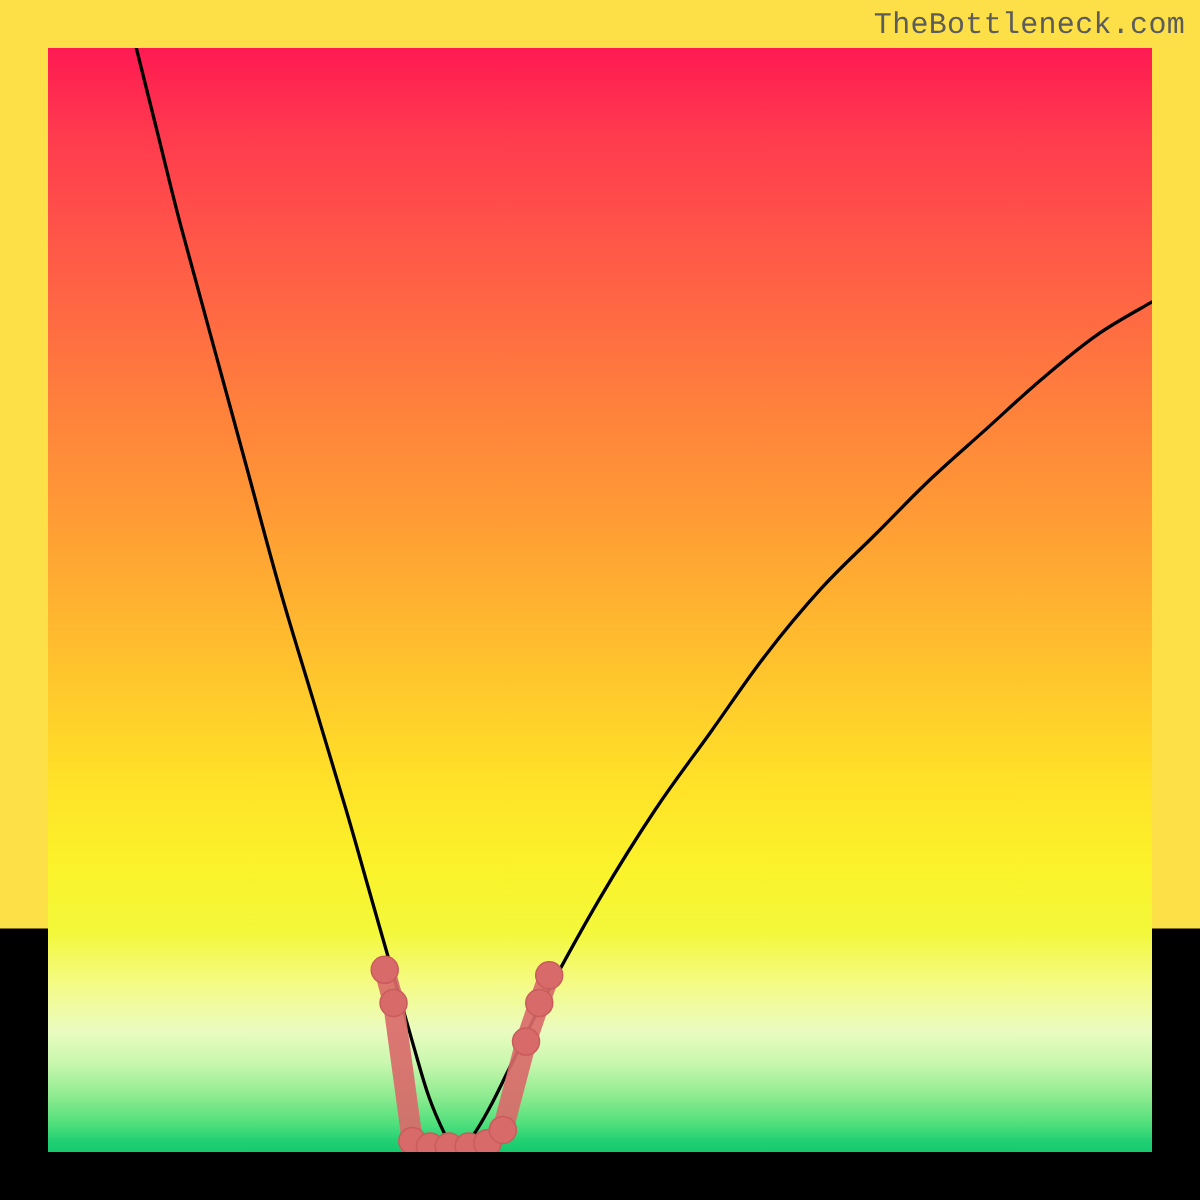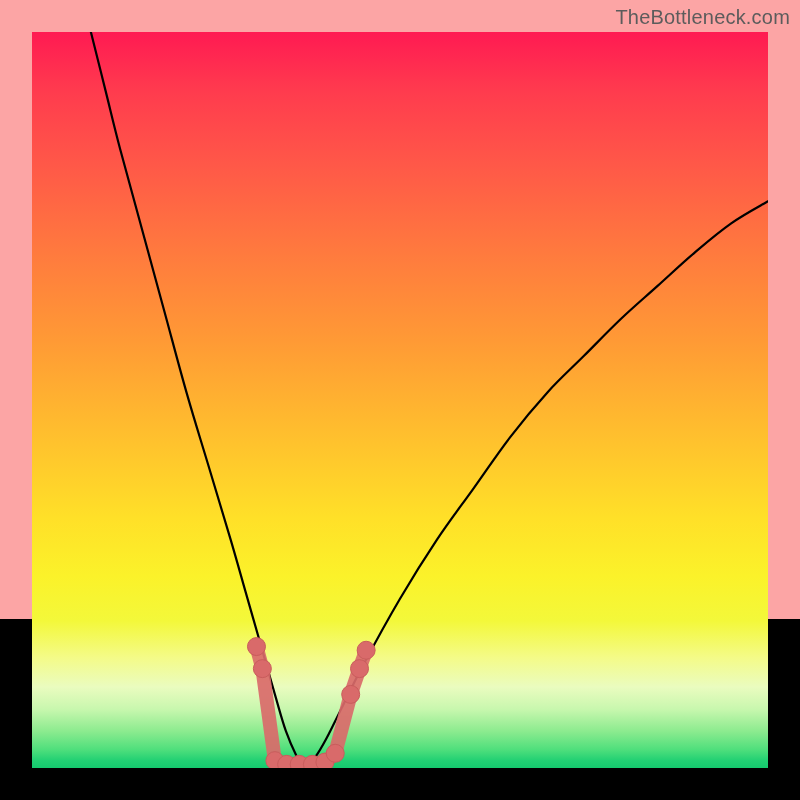--- a/index.html
+++ b/index.html
@@ -10,21 +10,22 @@
     overflow: hidden;
     background: #000;
     font-family: Arial, Helvetica, sans-serif;
   }
   .frame {
     position: absolute;
     top: 0;
     left: 0;
     width: 800px;
     height: 619px;
-    background: #fca5a5;
+    background: #fde047;
+    font-family: Liberation Mono, monospace;
   }
   .plot {
     position: absolute;
     top: 32px;
     left: 32px;
     width: 736px;
     height: 736px;
     overflow: hidden;
   }
   .gradient {

